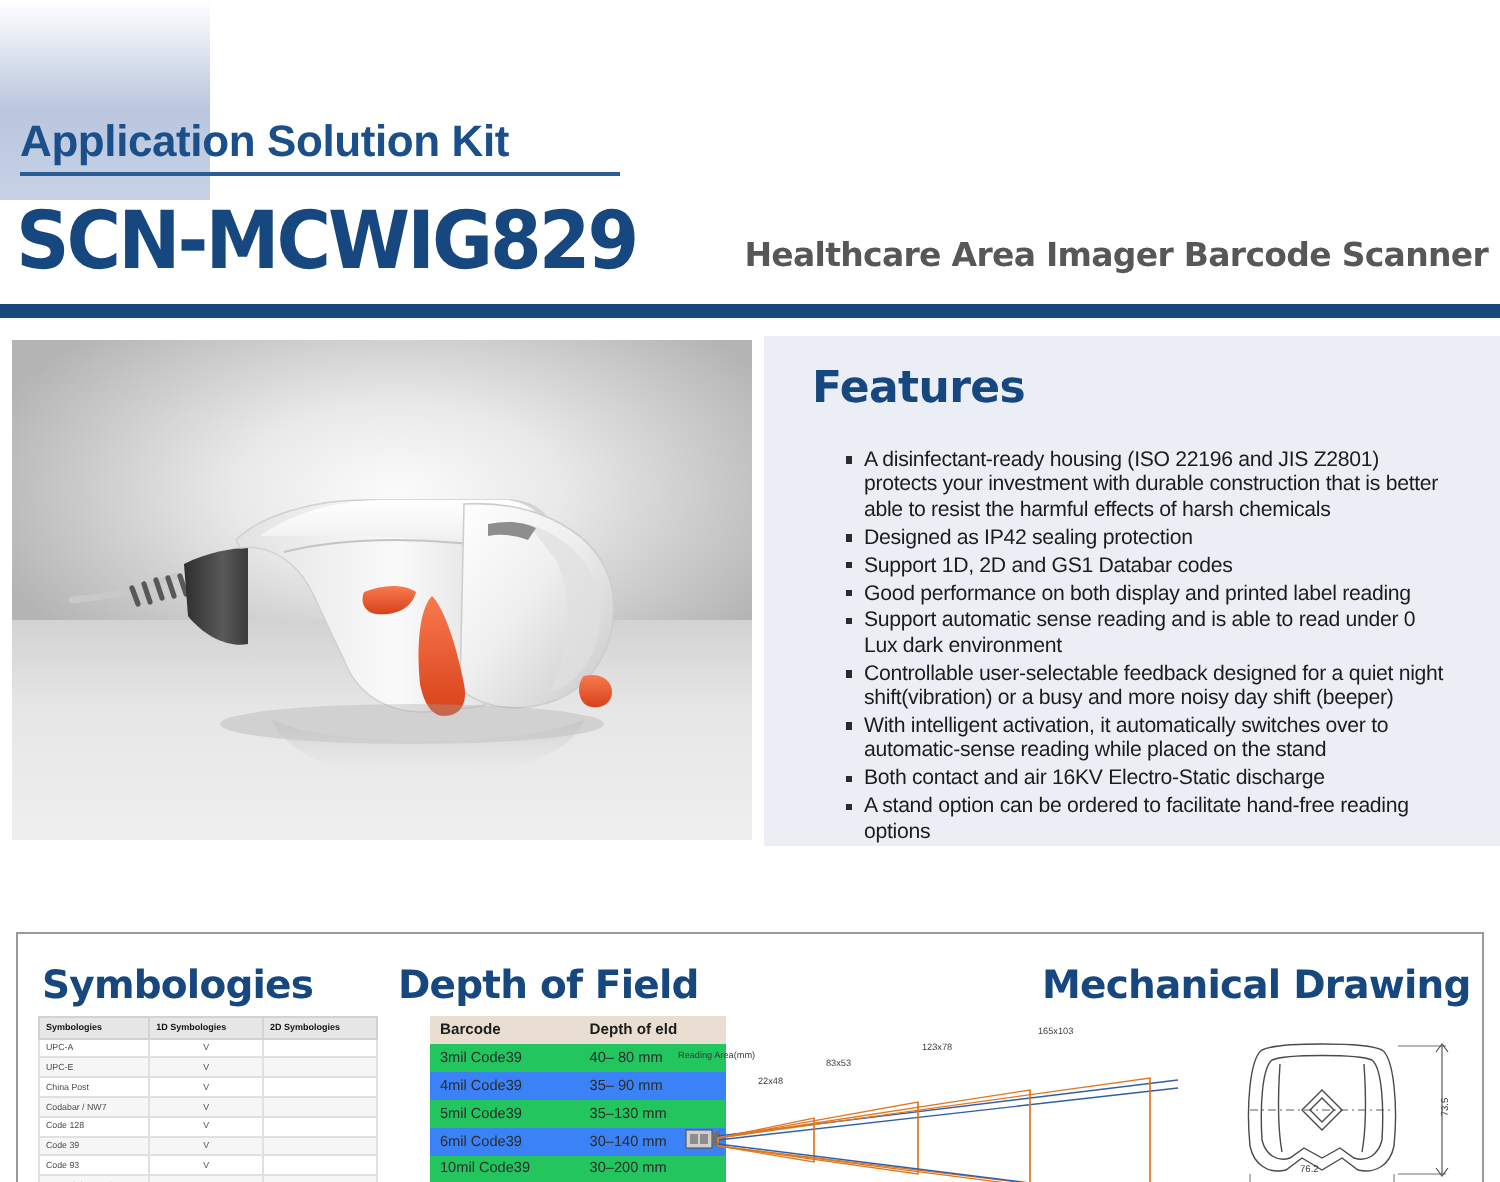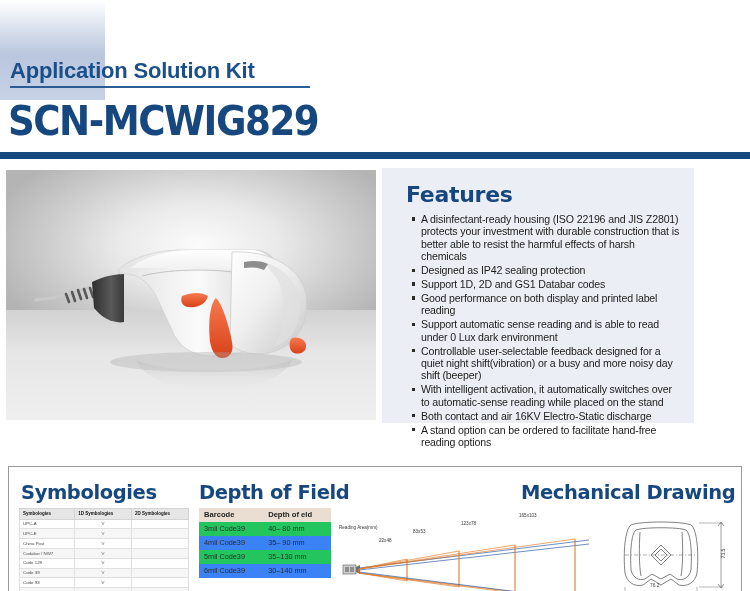--- a/index.html
+++ b/index.html
@@ -49,31 +49,31 @@
       radial-gradient(ellipse 58% 45% at 52% 30%, #fbfbfb 0%, #e9e9e9 38%, #cfcfcf 68%, #b4b4b4 100%);
     overflow:hidden;
   }
   .floor{
     position:absolute;left:0;bottom:0;width:100%;height:44%;
     background:linear-gradient(180deg,#d2d2d2 0%,#e6e6e6 40%,#efefef 100%);
   }
   .scanner{position:absolute;left:0;top:0;width:100%;height:100%;}
   
   .features{
-    position:absolute;left:382px;top:168px;width:312px;height:255px;
+    position:absolute;left:382px;top:168px;width:368px;height:255px;
     background:#eceef6;
   }
   .features h2{
     margin:0;padding:14px 0 6px 24px;
     font-size:22px;font-weight:bold;color:#17477f;
     font-family:"DejaVu Sans", sans-serif;
     letter-spacing:-0.3px;
   }
   .features ul{
-    margin:0;padding:0 12px 0 30px;list-style:none;
+    margin:11px;padding:0 12px 0 30px;list-style:none;
   }
   .features li{
     position:relative;
     font-size:10.6px;line-height:12.4px;color:#1c1c1c;
     margin-bottom:1.5px;
     padding-left:9px;
     letter-spacing:-0.15px;
   }
   .features li:before{
     content:"";position:absolute;left:0;top:4.4px;
@@ -108,21 +108,21 @@
     font-size:4.5px;
   }
   .sym-table td{
     padding:1.6px 3px;border:0.4px solid #e0e0e0;
     color:#4a4a4a;
   }
   .sym-table td.ck{text-align:center;color:#555;}
   .sym-table tr:nth-child(even) td{background:#f6f6f6;}
   
   .dof-table{
-    position:absolute;left:190px;top:41px;width:132px;
+    position:absolute;left:206px;top:41px;width:148px;
     border-collapse:collapse;
     font-size:7.3px;line-height:8px;color:#2c2c2c;
   }
   .dof-table th{
     background:#e9ded1;color:#1d1d1d;font-weight:bold;
     text-align:left;padding:3.2px 5px;font-size:7.6px;
   }
   .dof-table td{padding:2.9px 5px;background:#22c55e;}
   .dof-table tr.alt td{background:#3b82f6;}
   
@@ -144,20 +144,21 @@
 </style>
 </head>
 <body>
 
 <div class="corner-gradient"></div>
 
 <div class="header">
   <div class="kicker">Application Solution Kit</div>
   <div class="kicker-rule"></div>
   <div class="model">SCN-MCWIG829</div>
+  <div class="tagline">Healthcare Area Imager Barcode Scanner</div>
 </div>
 <div class="header-bar"></div>
 
 <div class="product-shot">
   <div class="floor"></div>
   <svg class="scanner" viewBox="0 0 370 250" preserveAspectRatio="xMidYMid meet">
     <defs>
       <linearGradient id="bodyTop" x1="0" y1="0" x2="0" y2="1">
         <stop offset="0%" stop-color="#ffffff"></stop>
         <stop offset="55%" stop-color="#f2f2f2"></stop>
@@ -322,20 +323,24 @@
         <td>35– 90 mm</td>
       </tr>
       <tr>
         <td>5mil Code39</td>
         <td>35–130 mm</td>
       </tr>
       <tr class="alt">
         <td>6mil Code39</td>
         <td>30–140 mm</td>
       </tr>
+      <tr>
+        <td>10mil Code39</td>
+        <td>30–200 mm</td>
+      </tr>
     </tbody>
   </table>
 
   <div class="reading-area">
     <svg width="270" height="72" viewBox="0 0 270 72">
 
       <g>
         <rect x="4" y="36" width="13" height="9" fill="#cfcfcf" stroke="#5a5a5a" stroke-width="0.6"></rect>
         <rect x="6" y="38" width="4" height="5" fill="#8d8d8d"></rect>
         <rect x="11" y="38" width="4" height="5" fill="#8d8d8d"></rect>

